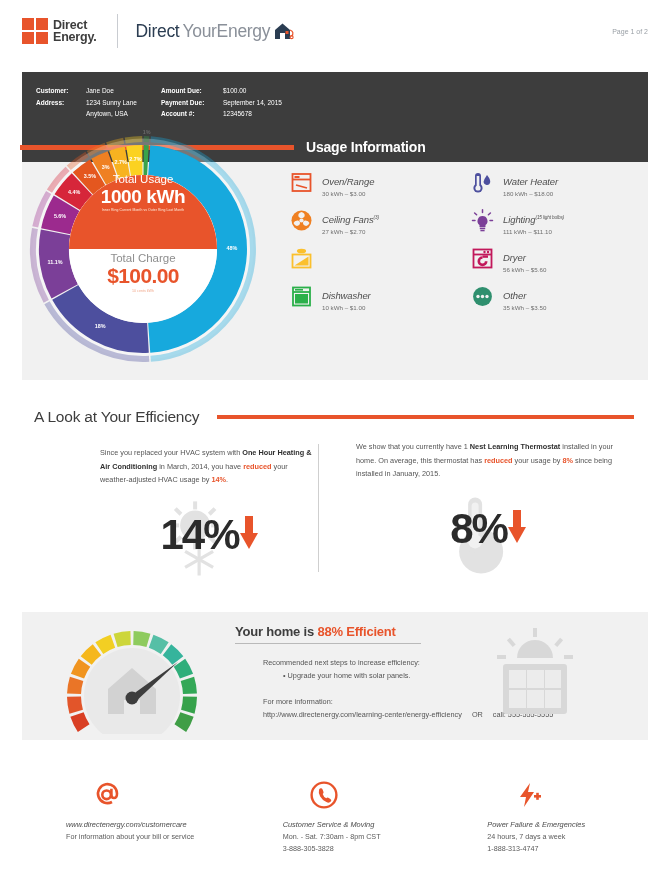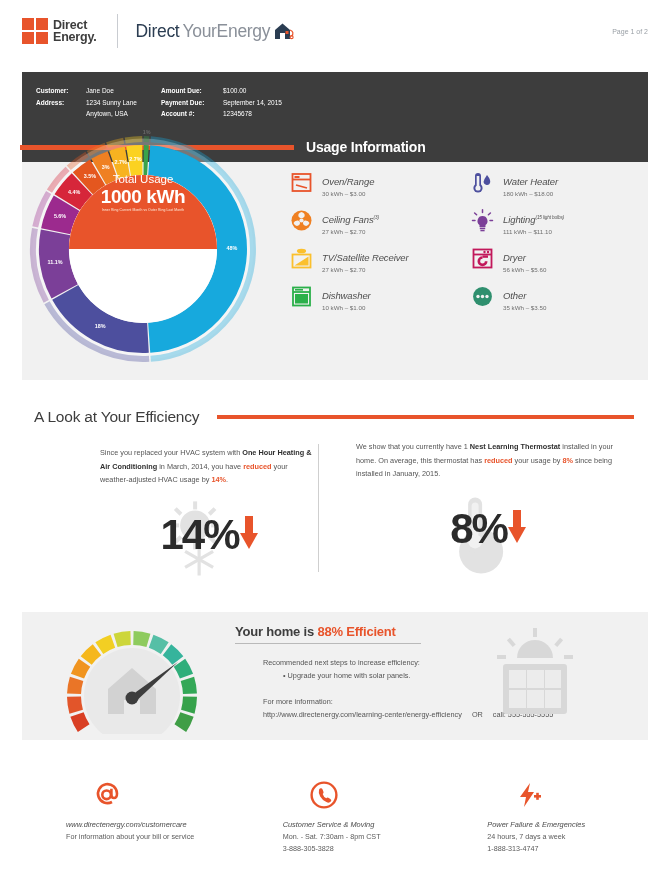--- a/index.html
+++ b/index.html
@@ -306,20 +306,25 @@
       <circle cx="125" cy="125" r="74" fill="#ffffff"></circle>
       <path d="M51 125 a74 74 0 0 1 148 0 Z" fill="#e8542b"></path>
     </svg>
 
     <div class="donut-center-txt">
       <div class="tu-band">
         <div class="tu-label">Total Usage</div>
         <div class="tu-value">1000 kWh</div>
         <div class="tu-note">Inner Ring Current Month vs Outer Ring Last Month</div>
       </div>
+      <div class="tc-band">
+        <div class="tc-label">Total Charge</div>
+        <div class="tc-value">$100.00</div>
+        <div class="tc-note">10 cents kWh</div>
+      </div>
     </div>
     <div id="pct-labels">
         <div class="pct-lbl" style="left: 202px; top: 121px; width: 24px; text-align: center;">48%</div>
         <div class="pct-lbl" style="left: 70.1239px; top: 198.991px; width: 24px; text-align: center;">18%</div>
         <div class="pct-lbl" style="left: 25.0524px; top: 134.646px; width: 24px; text-align: center;">11.1%</div>
         <div class="pct-lbl" style="left: 30.0457px; top: 88.7575px; width: 24px; text-align: center;">5.6%</div>
         <div class="pct-lbl" style="left: 44.0692px; top: 64.7013px; width: 24px; text-align: center;">4.4%</div>
         <div class="pct-lbl" style="left: 60.0108px; top: 49.4937px; width: 24px; text-align: center;">3.5%</div>
         <div class="pct-lbl" style="left: 75.6124px; top: 40.2339px; width: 24px; text-align: center;">3%</div>
         <div class="pct-lbl" style="left: 90.5959px; top: 34.8661px; width: 24px; text-align: center;">2.7%</div>
@@ -382,21 +387,20 @@
         <span class="app-txt"><span class="app-name">Lighting<sup>(15 light bulbs)</sup></span><div class="app-sub">111 kWh – $11.10</div></span>
       </div>
       <div class="app-item">
         <span class="app-icon"><svg width="23" height="23" viewBox="0 0 23 23">
             <g fill="none" stroke="#fbc02d" stroke-width="1.8">
               <rect x="2.5" y="7.5" width="18" height="13"></rect>
             </g>
             <path d="M4.5 18.5 L18.5 9.5 L18.5 18.5 Z" fill="#fbc02d"></path>
             <ellipse cx="11.5" cy="4" rx="4.6" ry="2.3" fill="#fbc02d"></ellipse>
           </svg></span>
-        <span class="app-txt"><span class="app-name">TV/Satellite Receiver</span><div class="app-sub">27 kWh – $2.70</div></span>
       </div>
       <div class="app-item">
         <span class="app-icon"><svg width="23" height="23" viewBox="0 0 23 23">
             <g fill="none" stroke="#c2185b" stroke-width="1.8">
               <rect x="2.5" y="2.5" width="18" height="18"></rect>
               <line x1="2.5" y1="7.5" x2="20.5" y2="7.5"></line>
             </g>
             <g fill="#c2185b">
               <circle cx="17" cy="5" r="1.2"></circle>
               <circle cx="13.5" cy="5" r="1.2"></circle>

